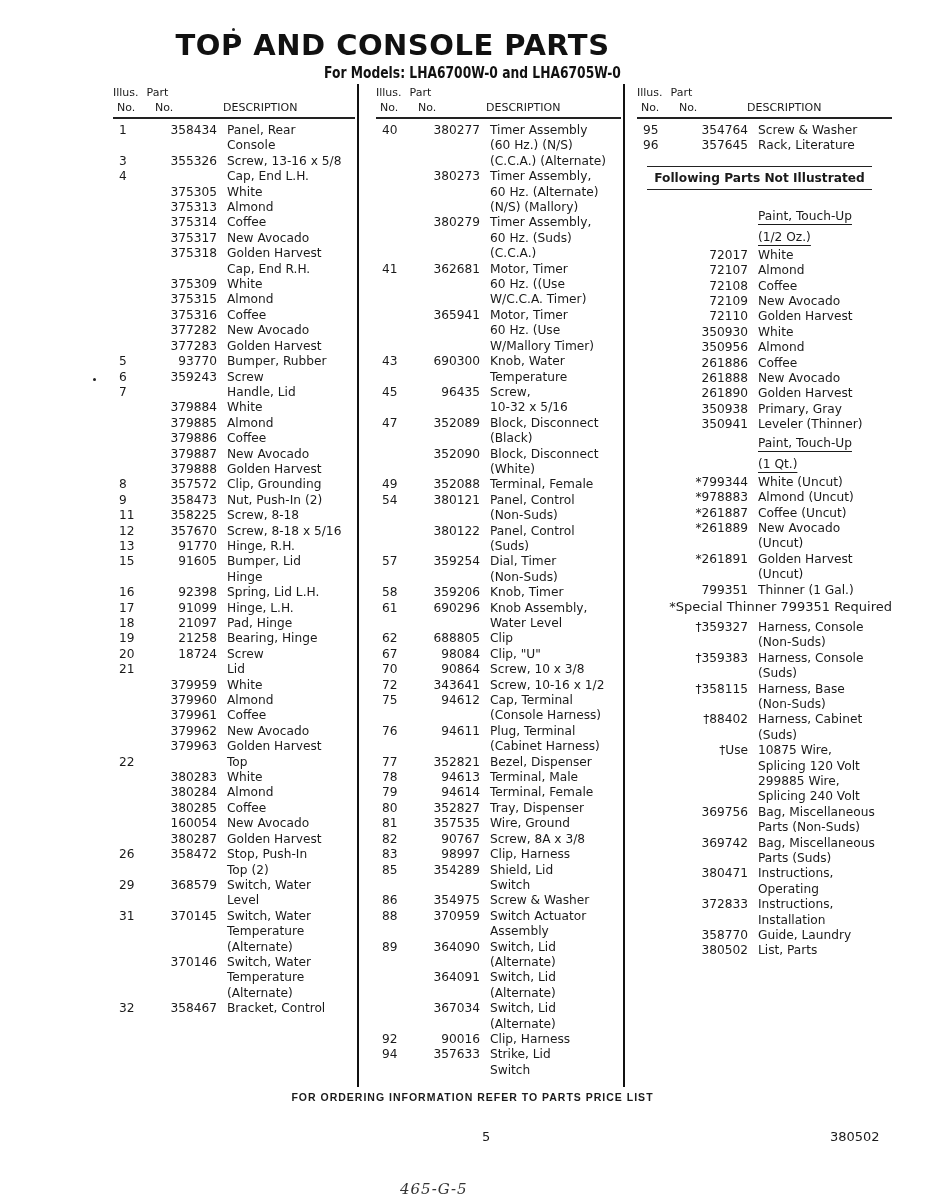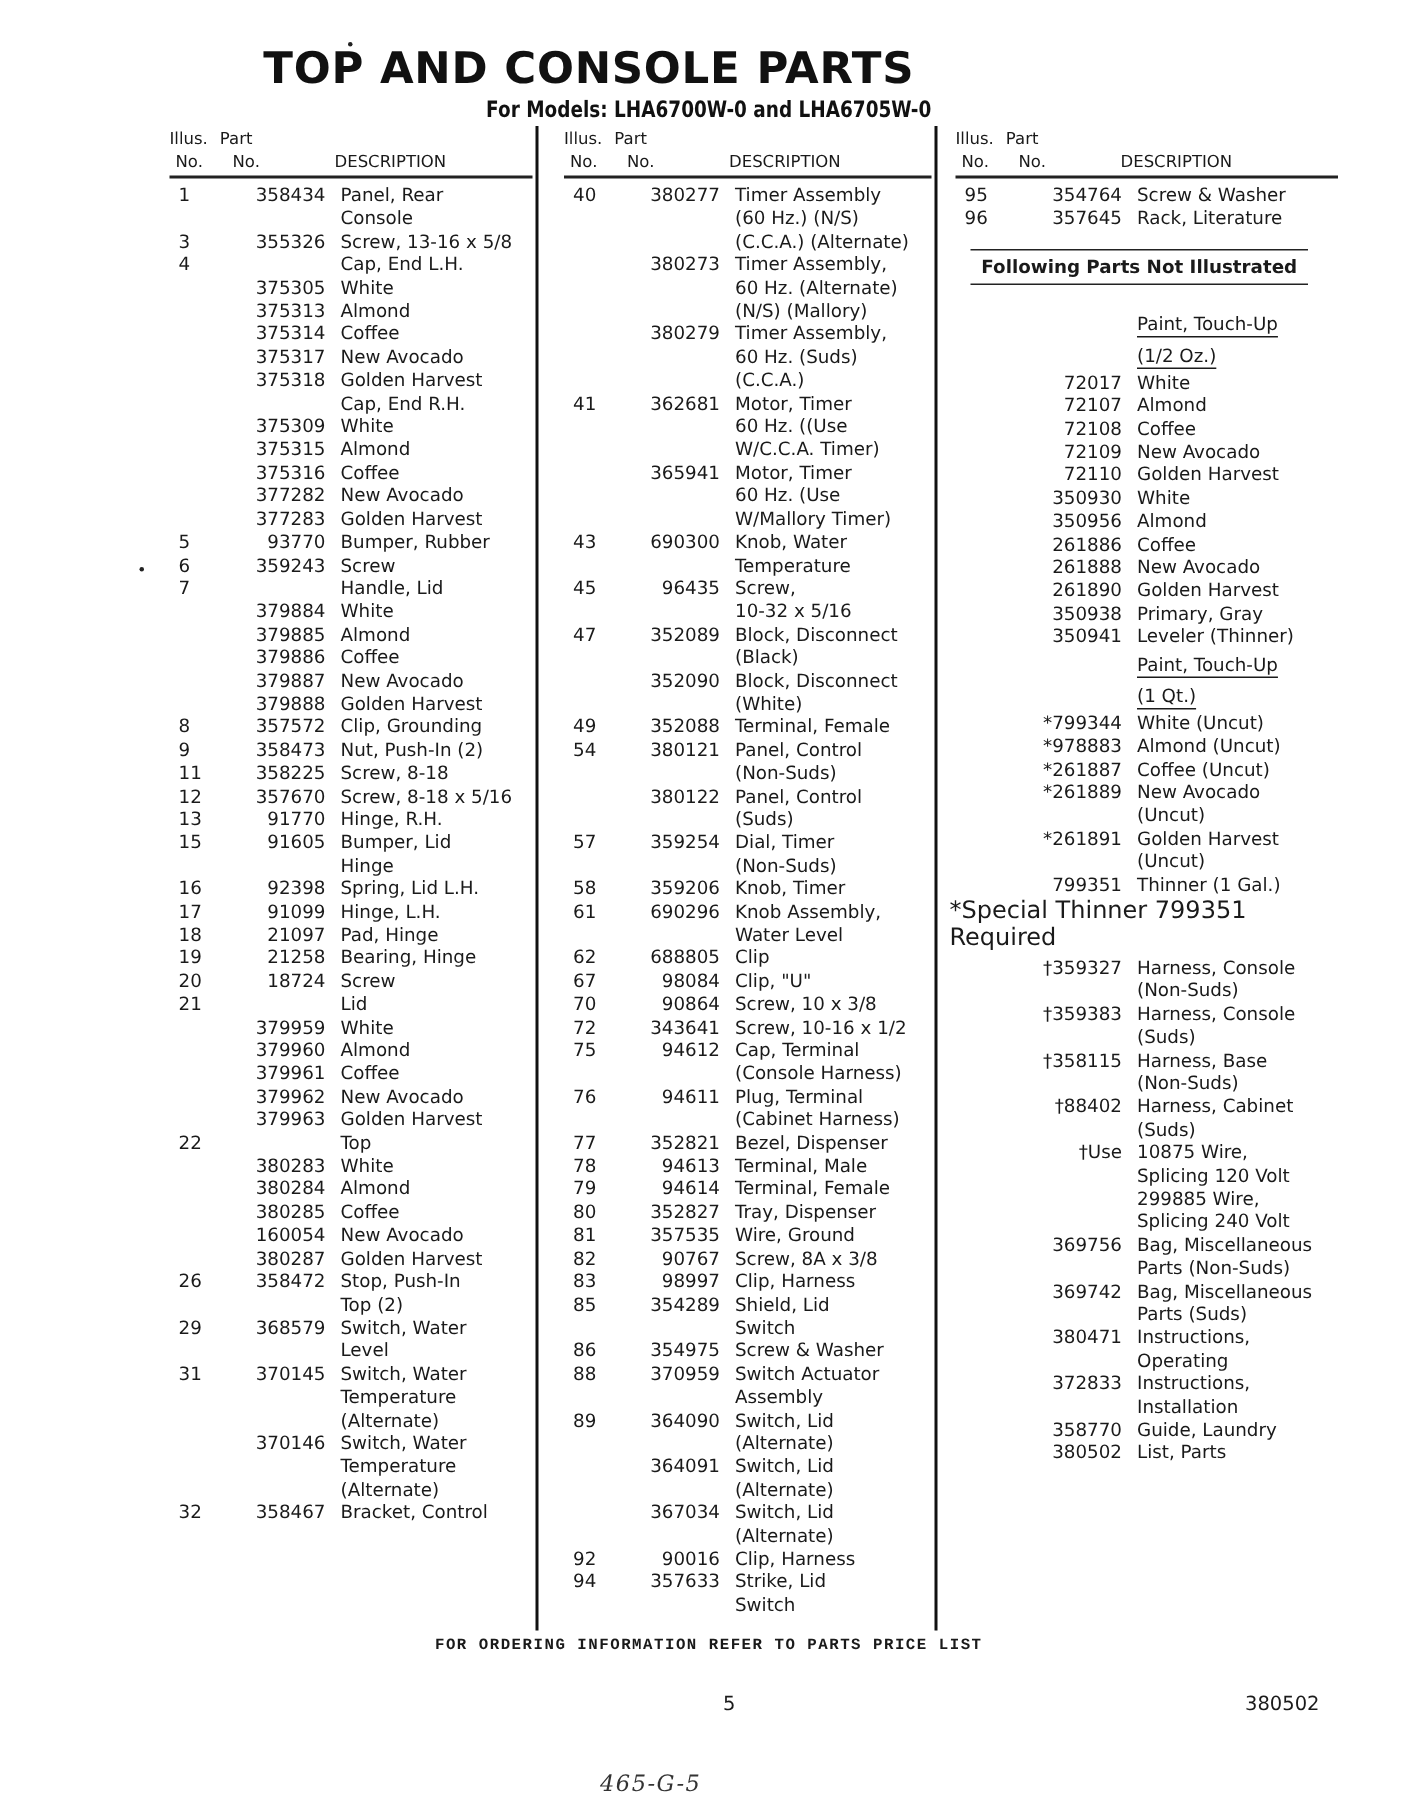--- a/index.html
+++ b/index.html
@@ -29,23 +29,23 @@
   .row .ill { width:34px; padding-left:6px; box-sizing:border-box; }
   .row .part { width:80px; text-align:right; padding-right:10px; box-sizing:border-box; }
   .row .desc { flex:1; white-space:nowrap; }
   .col3 .row .part { width:105px;text-align:right; }
   .col3 .row .ill { width:16px; }
   .cont { padding-left:124px; }
   .col3 .cont { padding-left:121px; }
   .u { text-decoration:underline; text-underline-offset:4px; }
   .notillus { margin:12px 0 10px 10px; padding:4px 0; border-top:1.5px solid #222; border-bottom:1.5px solid #222;
               font-size:12.2px; text-align:center; width:225px;font-weight:bold; }
-  .footnote { font-size:16px; line-height:18px; margin-left:-4px; }
+  .footnote { font-size:13px; line-height:18px; margin-left:-4px;text-align:right; }
   .footer-note { position:absolute; top:1091px; left:0; width:945px; text-align:center;
-                 font-family:Liberation Mono, monospace; font-weight:bold; font-size:10.5px; letter-spacing:1px; }
+                 font-family:Liberation Sans, sans-serif; font-weight:bold; font-size:10.5px; letter-spacing:1px; }
   .page-num { position:absolute; top:1129px; left:482px; font-size:13px; }
   .doc-num { position:absolute; top:1129px; left:830px; font-size:13px; }
   .handwritten { position:absolute; top:1180px; left:400px; font-family:"DejaVu Serif", serif;
                  font-style:italic; font-size:15px; color:#333; letter-spacing:1px; }
   .dot1 { position:absolute; left:232px; top:28px; width:3px; height:3px; background:#222; border-radius:50%; }
   .dot2 { position:absolute; left:93px; top:378px; width:3px; height:3px; background:#222; border-radius:50%; }
 </style>
 </head>
 <body>
 

